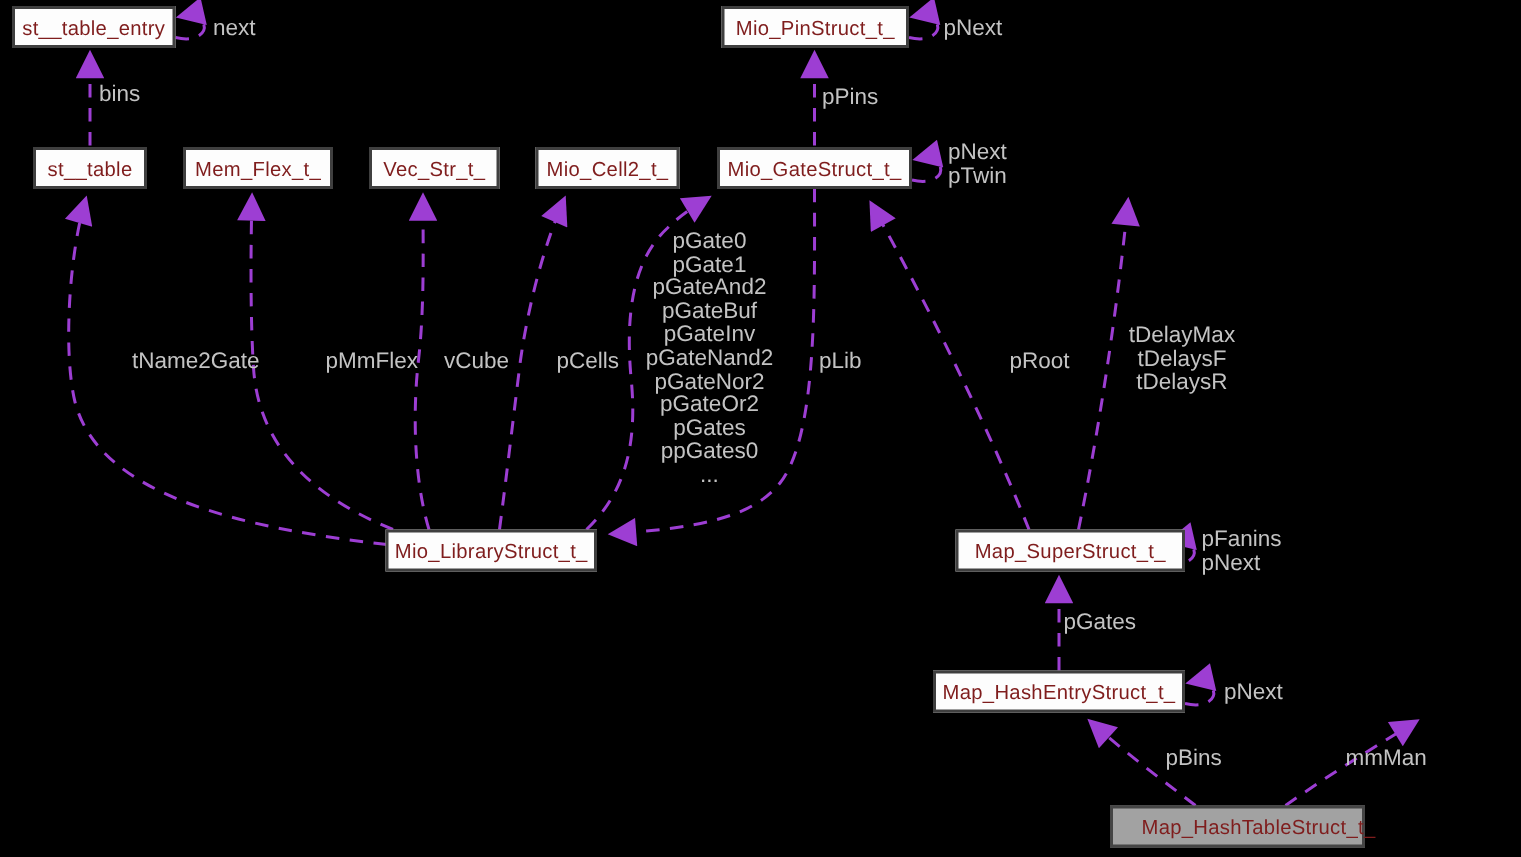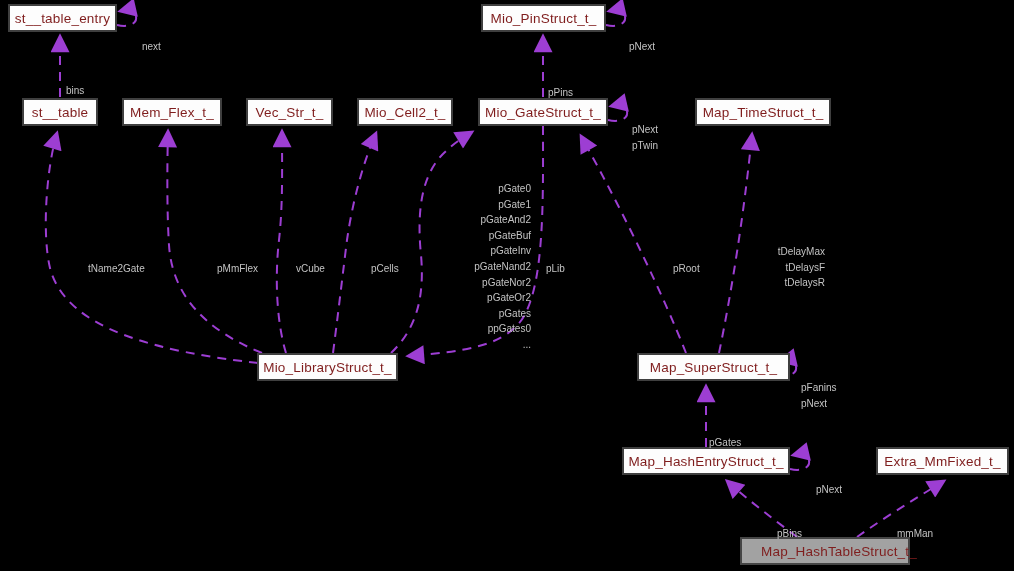--- a/index.html
+++ b/index.html
@@ -19,26 +19,25 @@
     color:#7f1d1d;
     font-size:13.5px;
     display:flex;align-items:center;justify-content:center;
     white-space:nowrap;
     letter-spacing:0.2px;
   }
   .node.highlight{background:#a2a2a2;border-color:#454545;padding-left:28px;}
   .elabel{
     position:absolute;
     color:#c3c3c3;
-    font-size:10px;
+    font-size:15px;
     line-height:15.6px;
     white-space:pre-line;
-    margin-top:28px;
   }
-  .center{text-align:right;}
+  .center{text-align:center;}
 </style>
 </head>
 <body>
 
 <div id="stage">
 
   <svg id="edges" width="1014" height="571" viewBox="0 0 1014 571">
     <defs>
       <marker id="ah" viewBox="0 0 10 10" refX="8.5" refY="5" markerWidth="11.5" markerHeight="9.5" orient="auto">
         <path d="M0 0 L10 5 L0 10 z" fill="#9d3ed3"></path>
@@ -66,25 +65,23 @@
     </g>
   </svg>
 
   <div class="node" style="left:8px;top:4px;width:109px;height:28px">st__table_entry</div>
   <div class="node" style="left:481px;top:4px;width:125px;height:28px">Mio_PinStruct_t_</div>
   <div class="node" style="left:22px;top:98px;width:76px;height:28px">st__table</div>
   <div class="node" style="left:246px;top:98px;width:87px;height:28px">Vec_Str_t_</div>
   <div class="node" style="left:122px;top:98px;width:100px;height:28px">Mem_Flex_t_</div>
   <div class="node" style="left:357px;top:98px;width:96px;height:28px">Mio_Cell2_t_</div>
   <div class="node" style="left:478px;top:98px;width:130px;height:28px">Mio_GateStruct_t_</div>
-  <div class="node" style="left:695px;top:98px;width:136px;height:28px">Map_TimeStruct_t_</div>
   <div class="node" style="left:257px;top:353px;width:141px;height:28px">Mio_LibraryStruct_t_</div>
   <div class="node" style="left:637px;top:353px;width:153px;height:28px">Map_SuperStruct_t_</div>
   <div class="node" style="left:622px;top:447px;width:168px;height:28px">Map_HashEntryStruct_t_</div>
-  <div class="node" style="left:876px;top:447px;width:133px;height:28px">Extra_MmFixed_t_</div>
   <div class="node highlight" style="left:740px;top:537px;width:170px;height:28px">Map_HashTableStruct_t_</div>
 
   <div class="elabel" style="left:142px;top:11px">next</div>
   <div class="elabel" style="left:66px;top:55px">bins</div>
   <div class="elabel" style="left:629px;top:11px">pNext</div>
   <div class="elabel" style="left:548px;top:57px">pPins</div>
   <div class="elabel" style="left:632px;top:94px">pNext
 pTwin</div>
   <div class="elabel" style="left:88px;top:233px">tName2Gate</div>
   <div class="elabel" style="left:217px;top:233px">pMmFlex</div>

